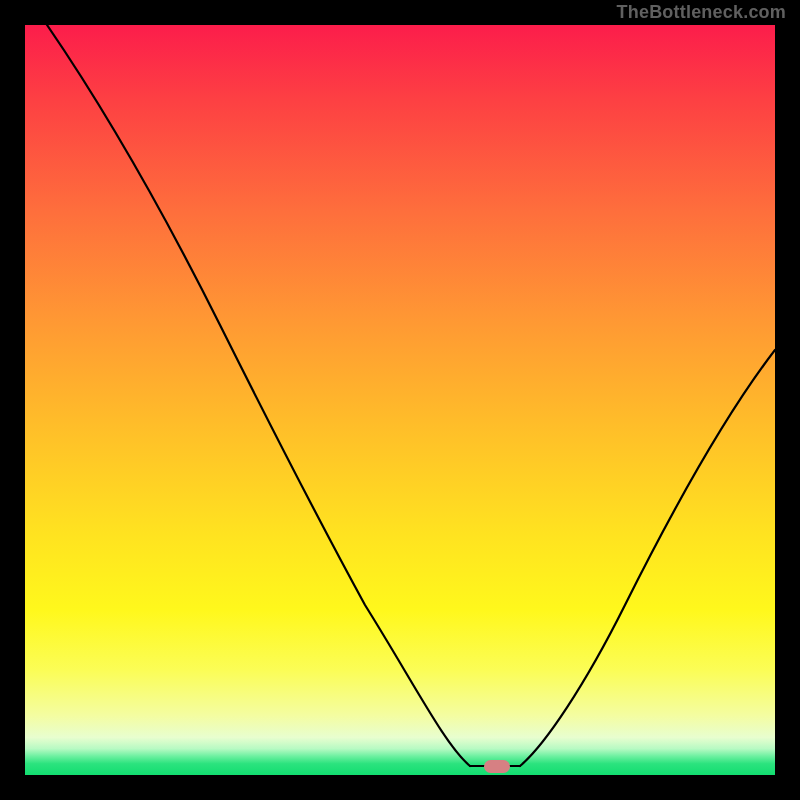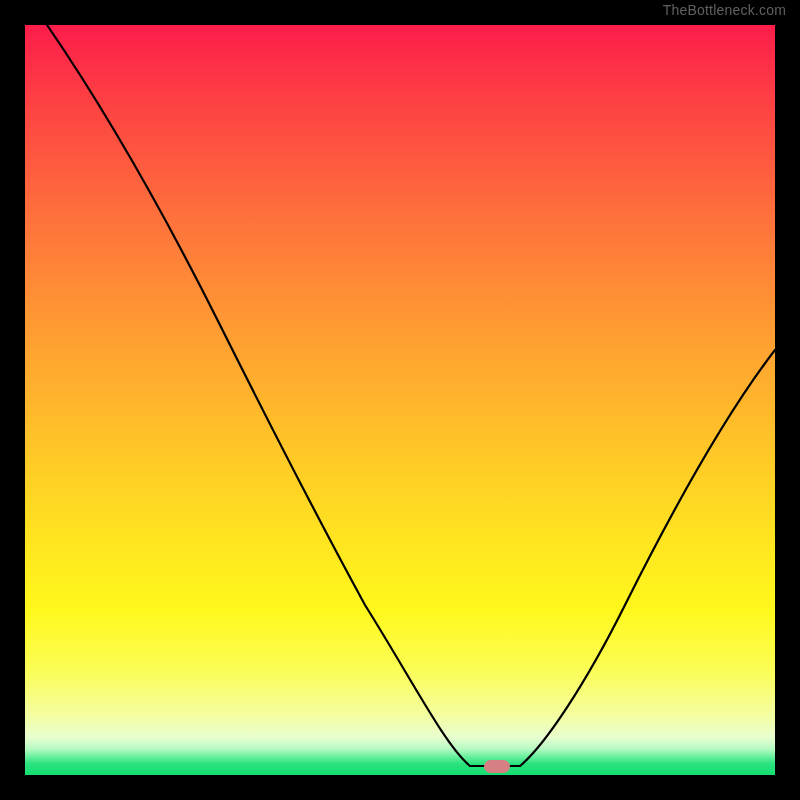--- a/index.html
+++ b/index.html
@@ -15,22 +15,22 @@
     position: relative;
     width: 800px;
     height: 800px;
     background: #000;
   }
   .watermark {
     position: absolute;
     top: 2px;
     right: 14px;
     color: #606060;
-    font-size: 14px;
-    font-weight: normal;
+    font-size: 18px;
+    font-weight: bold;
     letter-spacing: 0.2px;
     z-index: 10;
   }
   .plot-area {
     position: absolute;
     left: 25px;
     top: 25px;
     width: 750px;
     height: 750px;
     overflow: hidden;

